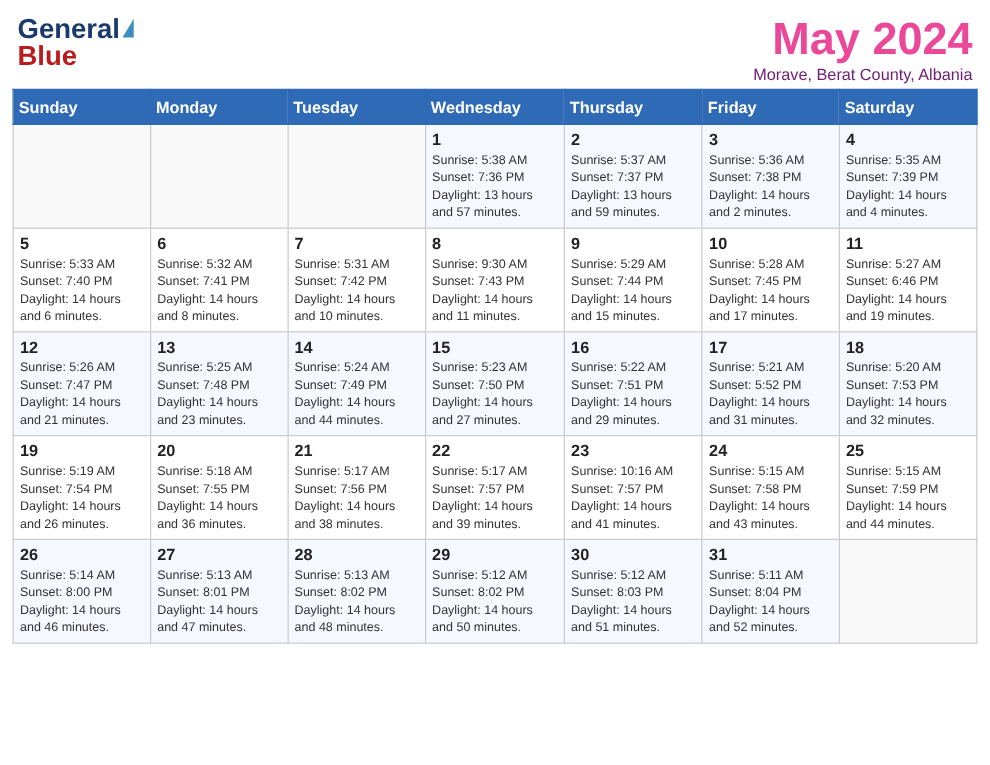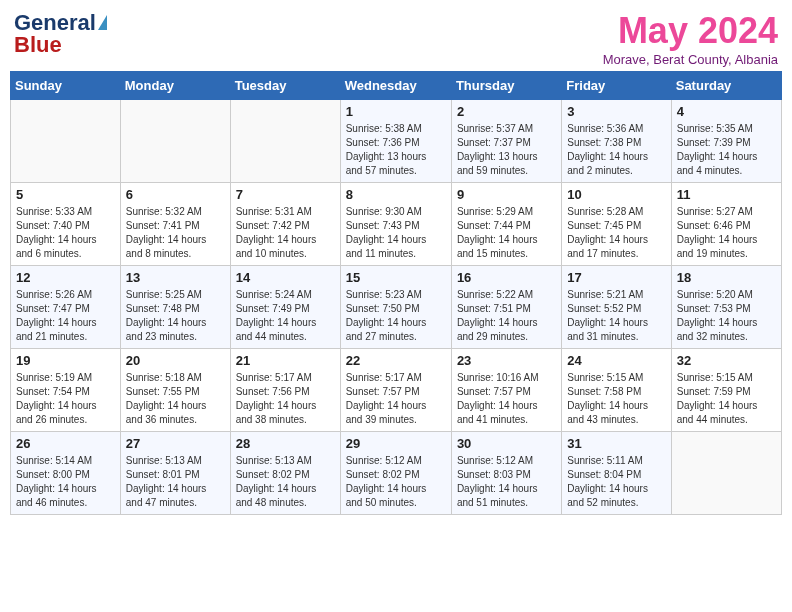--- a/index.html
+++ b/index.html
@@ -208,21 +208,21 @@
         </td>
         <td>
           <span class="day-num">23</span>
           <div class="day-info"><span>Sunrise: 10:16 AM</span><br><span>Sunset: 7:57 PM</span><br><span>Daylight: 14 hours</span><br><span>and 41 minutes.</span></div>
         </td>
         <td>
           <span class="day-num">24</span>
           <div class="day-info"><span>Sunrise: 5:15 AM</span><br><span>Sunset: 7:58 PM</span><br><span>Daylight: 14 hours</span><br><span>and 43 minutes.</span></div>
         </td>
         <td>
-          <span class="day-num">32</span>
+          <span class="day-num">25</span>
           <div class="day-info"><span>Sunrise: 5:15 AM</span><br><span>Sunset: 7:59 PM</span><br><span>Daylight: 14 hours</span><br><span>and 44 minutes.</span></div>
         </td>
       </tr>
       <tr>
         <td>
           <span class="day-num">26</span>
           <div class="day-info"><span>Sunrise: 5:14 AM</span><br><span>Sunset: 8:00 PM</span><br><span>Daylight: 14 hours</span><br><span>and 46 minutes.</span></div>
         </td>
         <td>
           <span class="day-num">27</span>

